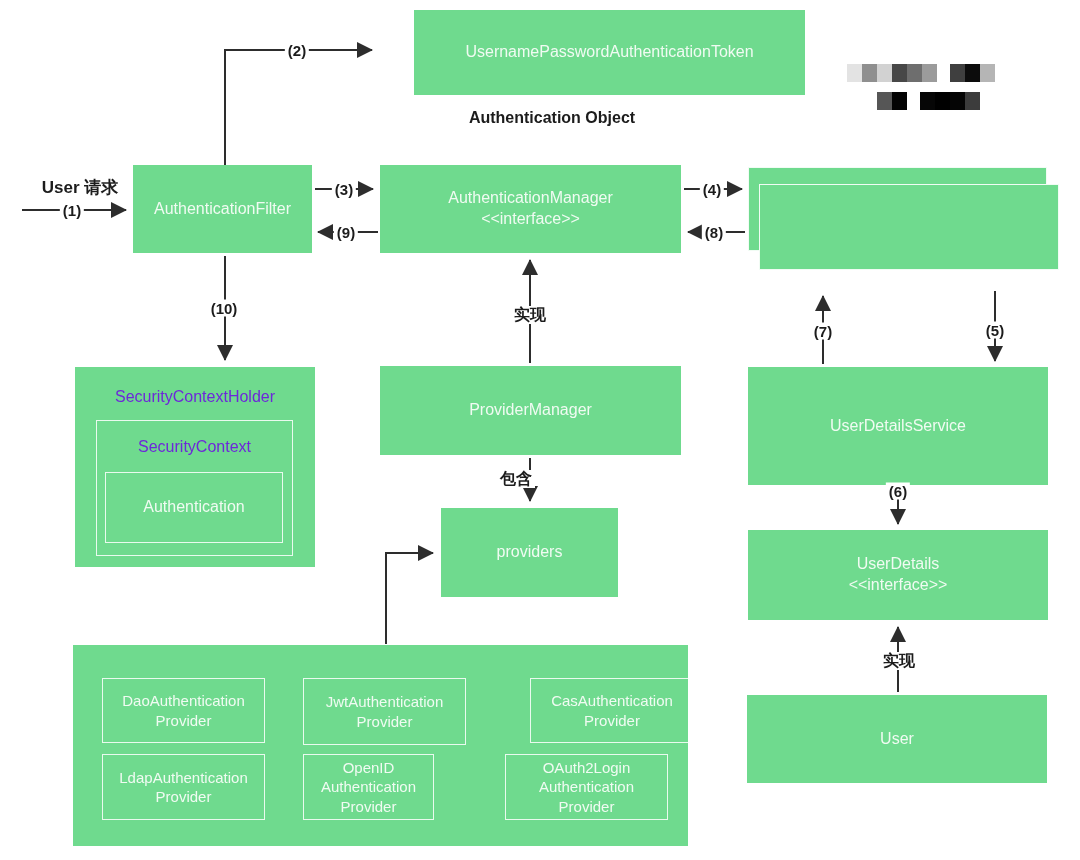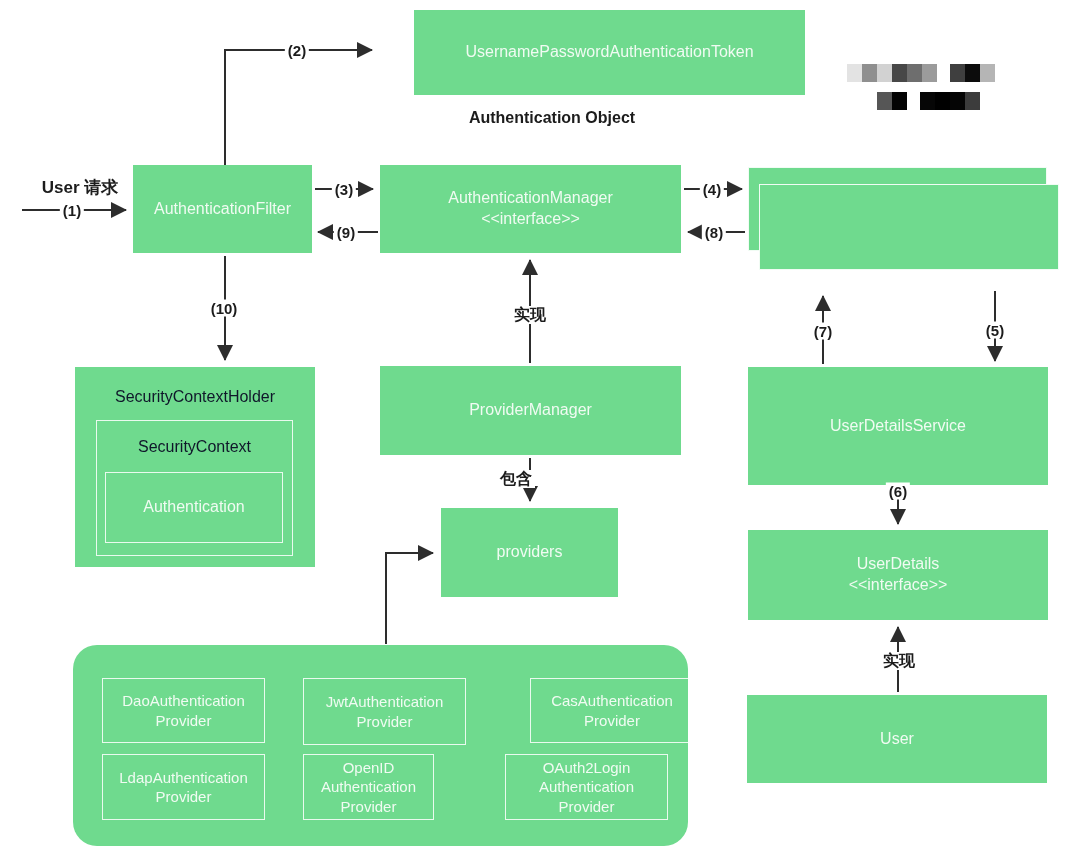--- a/index.html
+++ b/index.html
@@ -19,21 +19,21 @@
   .layer{border:1px solid rgba(255,255,255,0.9);}
   .inner{
     position:absolute;
     border:1.5px solid rgba(255,255,255,0.85);
     box-sizing:border-box;
     display:flex;align-items:center;justify-content:center;
     text-align:center;white-space:pre-line;
     color:#f0fbf2;font-size:15px;line-height:1.3;
   }
   .sch-title,.sc-title{
-    position:absolute;left:0;right:0;text-align:center;color:#0f172a;font-size:16px;
+    position:absolute;left:0;right:0;text-align:center;color:#6d28d9;font-size:16px;
   }
   .lbl{
     position:absolute;transform:translate(-50%,-50%);
     background:#ffffff;color:#1c1c1c;
     font-size:15px;font-weight:700;line-height:1;
     padding:1px 3px;white-space:nowrap;
   }
   .lbl.cn{font-size:16px;}
   .lbl.caption{font-size:16px;background:transparent;}
   .lbl.plain{background:transparent;font-size:17px;}
@@ -91,21 +91,21 @@
 
   <div class="gbox" style="left:441px;top:508px;width:177px;height:89px;">providers</div>
 
   <div class="gbox" style="left:748px;top:367px;width:300px;height:118px;">UserDetailsService</div>
 
   <div class="gbox" style="left:748px;top:530px;width:300px;height:90px;">UserDetails
 &lt;&lt;interface&gt;&gt;</div>
 
   <div class="gbox" style="left:747px;top:695px;width:300px;height:88px;">User</div>
 
-  <div class="gbox" style="left:73px;top:645px;width:615px;height:201px;border-radius:24px;">
+  <div class="gbox" style="left:73px;top:645px;width:615px;height:201px;">
     <div class="inner" style="left:29px;top:33px;width:163px;height:65px;">DaoAuthentication
 Provider</div>
     <div class="inner" style="left:230px;top:33px;width:163px;height:67px;">JwtAuthentication
 Provider</div>
     <div class="inner" style="left:433px;top:33px;width:164px;height:65px;margin-left:24px;">CasAuthentication
 Provider</div>
     <div class="inner" style="left:29px;top:109px;width:163px;height:66px;">LdapAuthentication
 Provider</div>
     <div class="inner" style="left:230px;top:109px;width:131px;height:66px;">OpenID
 Authentication

